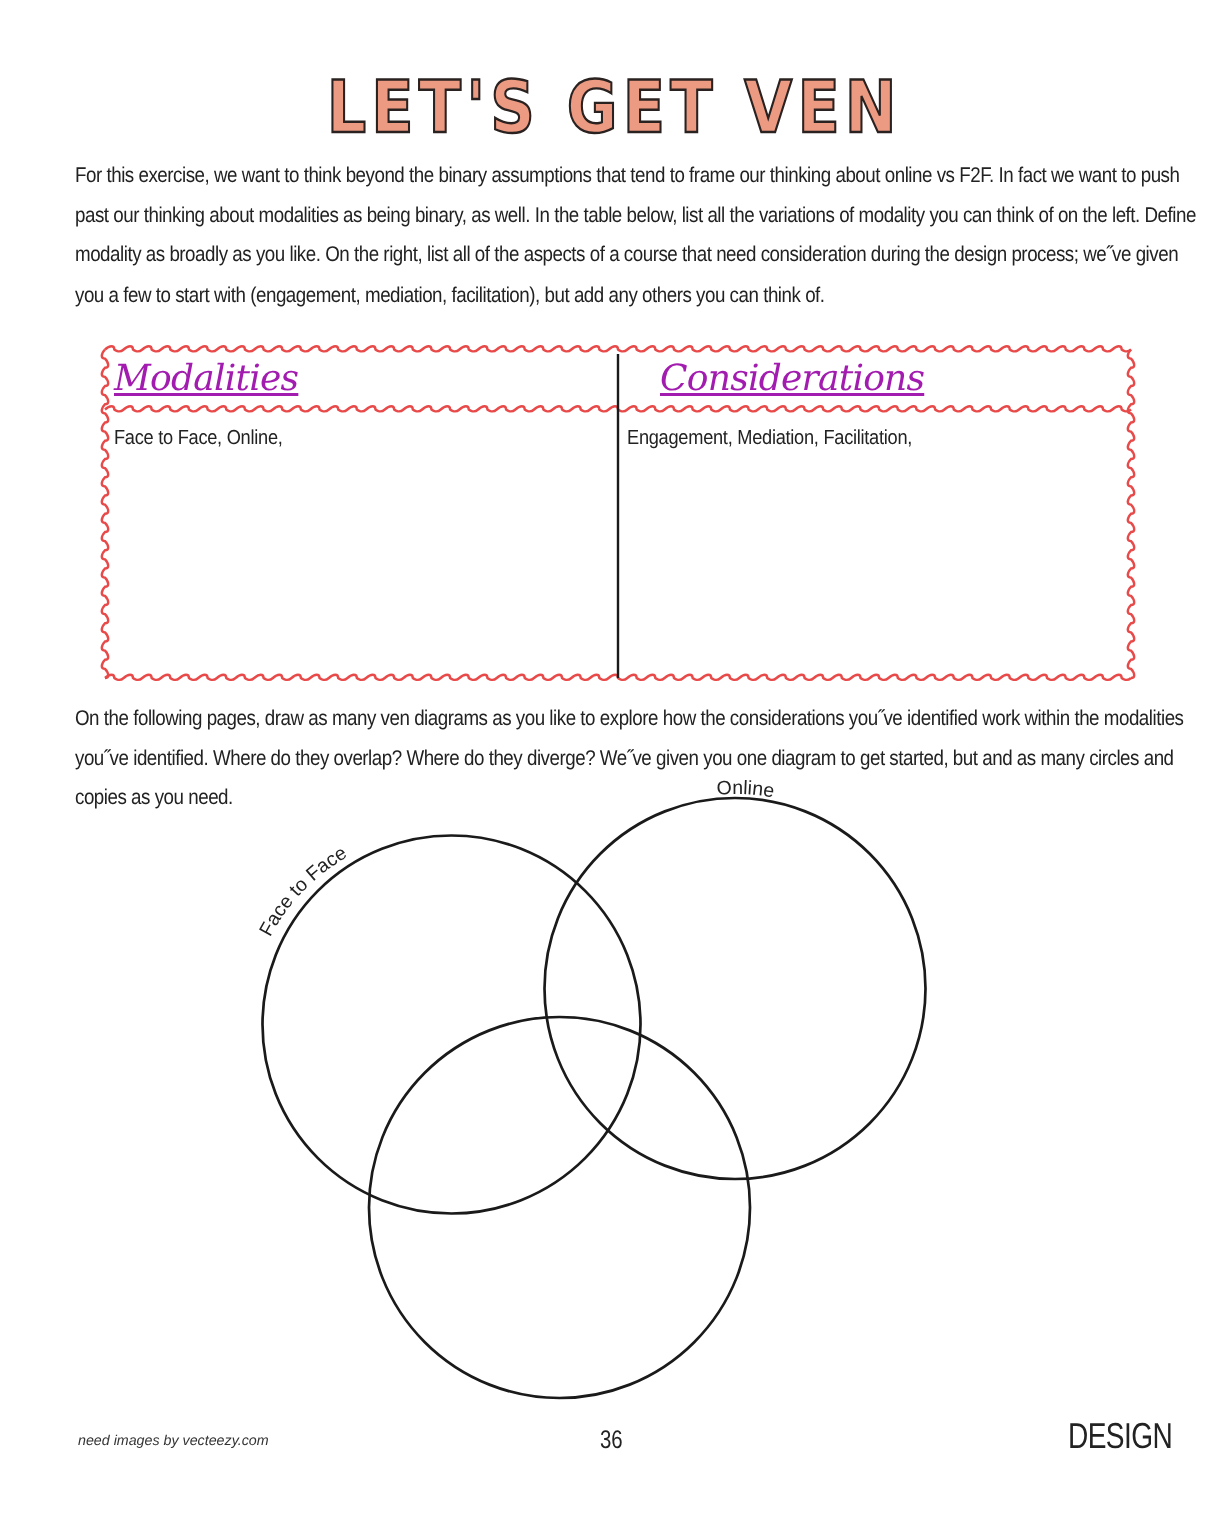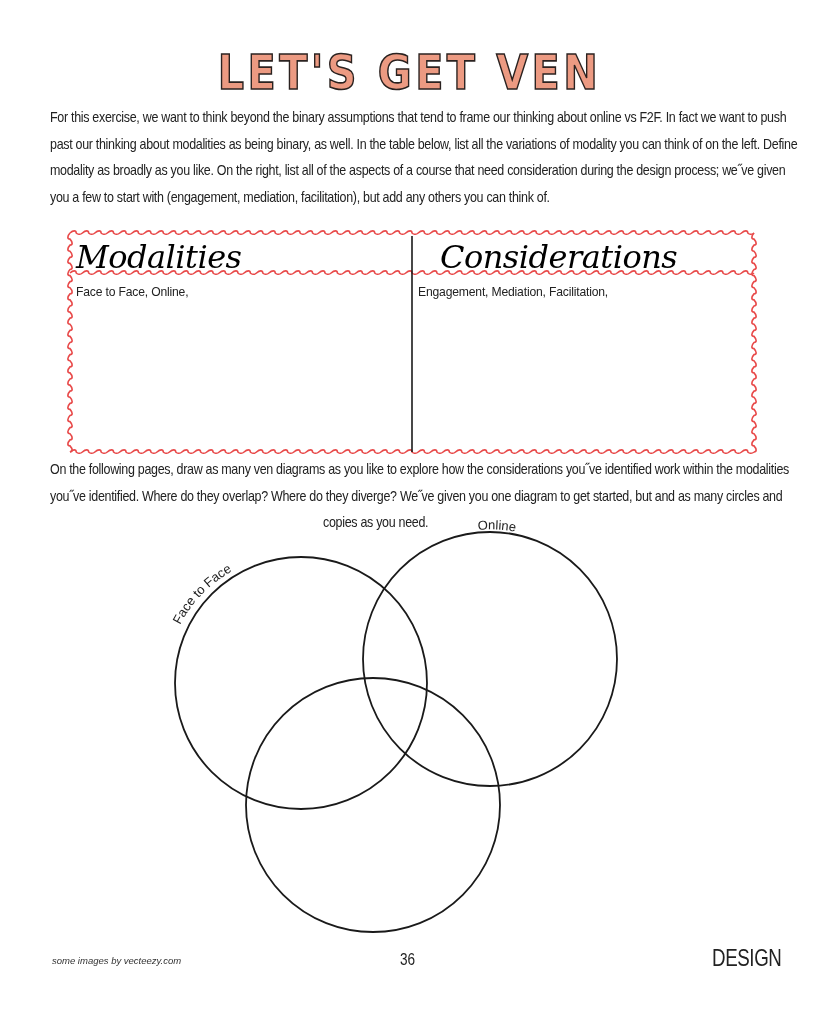--- a/index.html
+++ b/index.html
@@ -10,25 +10,25 @@
     color: #ec9a82; -webkit-text-stroke: 1.6px #2a2220; line-height: 52px;
     transform: scaleX(0.86); transform-origin: center;
   }
   .para {
     position: absolute; left: 50px; width: 740px;
     font-family: "Liberation Sans Narrow", "Liberation Sans", sans-serif; font-size: 14.2px; line-height: 26.5px;
     letter-spacing: -0.35px; color: #222;
   }
   .para .line { display: block; white-space: nowrap; transform: scaleX(0.88); transform-origin: left; }
   #intro { top: 104px; }
-  #followup { top: 456px; text-align: center; }
+  #followup { top: 466px; }
   svg { position: absolute; left: 0; top: 0; }
   .th {
-    position: absolute; font-family: "DejaVu Serif", serif; font-style: italic; font-size: 32px; color: #000000;
-    top: 238px; letter-spacing: -0.5px;
+    position: absolute; font-family: "DejaVu Serif", serif; font-style: italic; font-size: 24px; color: #a21caf;
+    top: 238px; letter-spacing: -0.5px; text-decoration: underline;
   }
   .cell {
     position: absolute; top: 284px; font-size: 13.5px; color: #222; white-space: nowrap;
     transform: scaleX(0.9); transform-origin: left; letter-spacing: -0.2px;
   }
   .circle-label { font-family: "Liberation Sans", sans-serif; font-size: 13px; fill: #222; }
   .footer-credit { position: absolute; left: 52px; top: 955px; font-size: 9.5px; font-style: italic; color: #333; }
   .page-num { position: absolute; left: 400px; top: 950px; font-size: 17px; color: #222; transform: scaleX(0.8); transform-origin: left; }
   .section { position: absolute; left: 712px; top: 944px; font-size: 24px; color: #222; letter-spacing: -0.5px; transform: scaleX(0.78); transform-origin: left; }
 </style>
@@ -74,15 +74,15 @@
 <div class="th" style="left:440px;">Considerations</div>
 <div class="cell" style="left:76px;">Face to Face, Online,</div>
 <div class="cell" style="left:418px;">Engagement, Mediation, Facilitation,</div>
 
 <div class="para" id="followup">
   <span class="line">On the following pages, draw as many ven diagrams as you like to explore how the considerations you˝ve identified work within the modalities</span>
   <span class="line">you˝ve identified. Where do they overlap? Where do they diverge? We˝ve given you one diagram to get started, but and as many circles and</span>
   <span class="line">copies as you need.</span>
 </div>
 
-<div class="footer-credit">some images by vecteezy.com</div>
+<div class="footer-credit">need images by vecteezy.com</div>
 <div class="page-num">36</div>
 <div class="section">DESIGN</div>
 
 </body></html>

